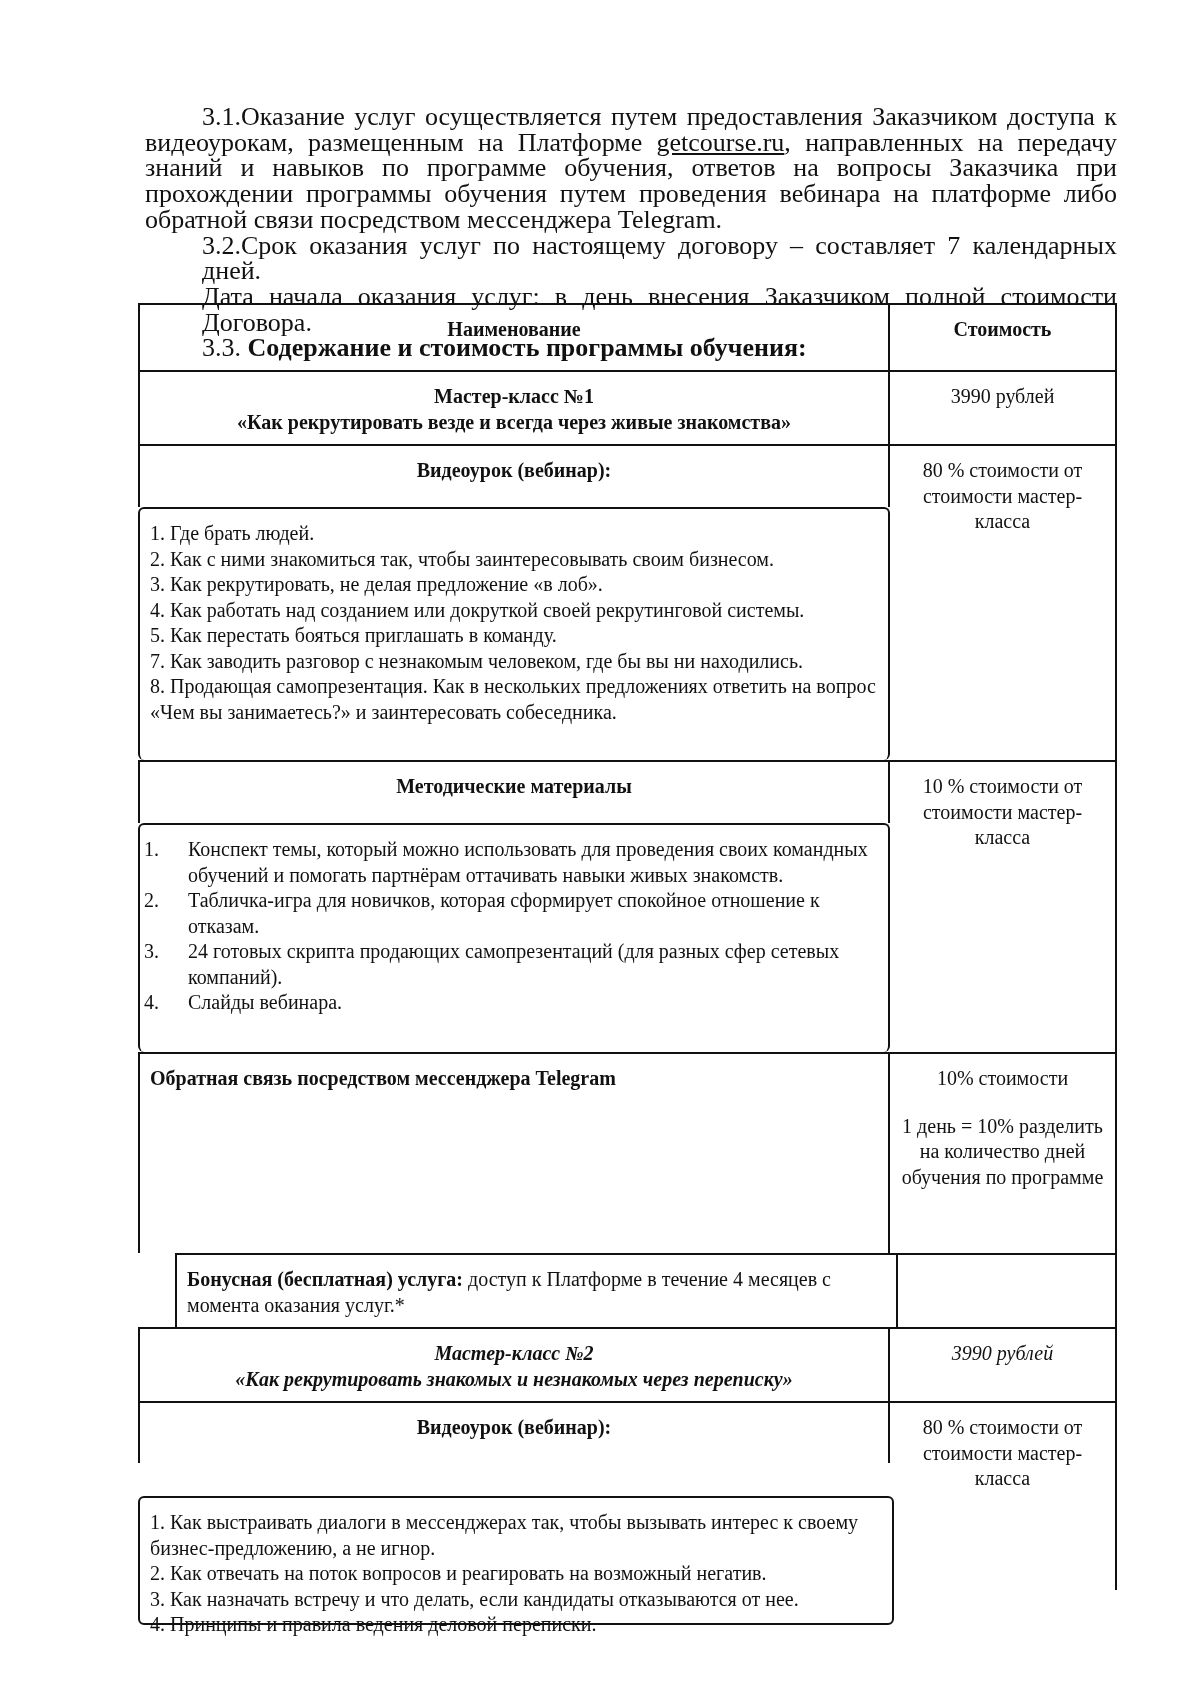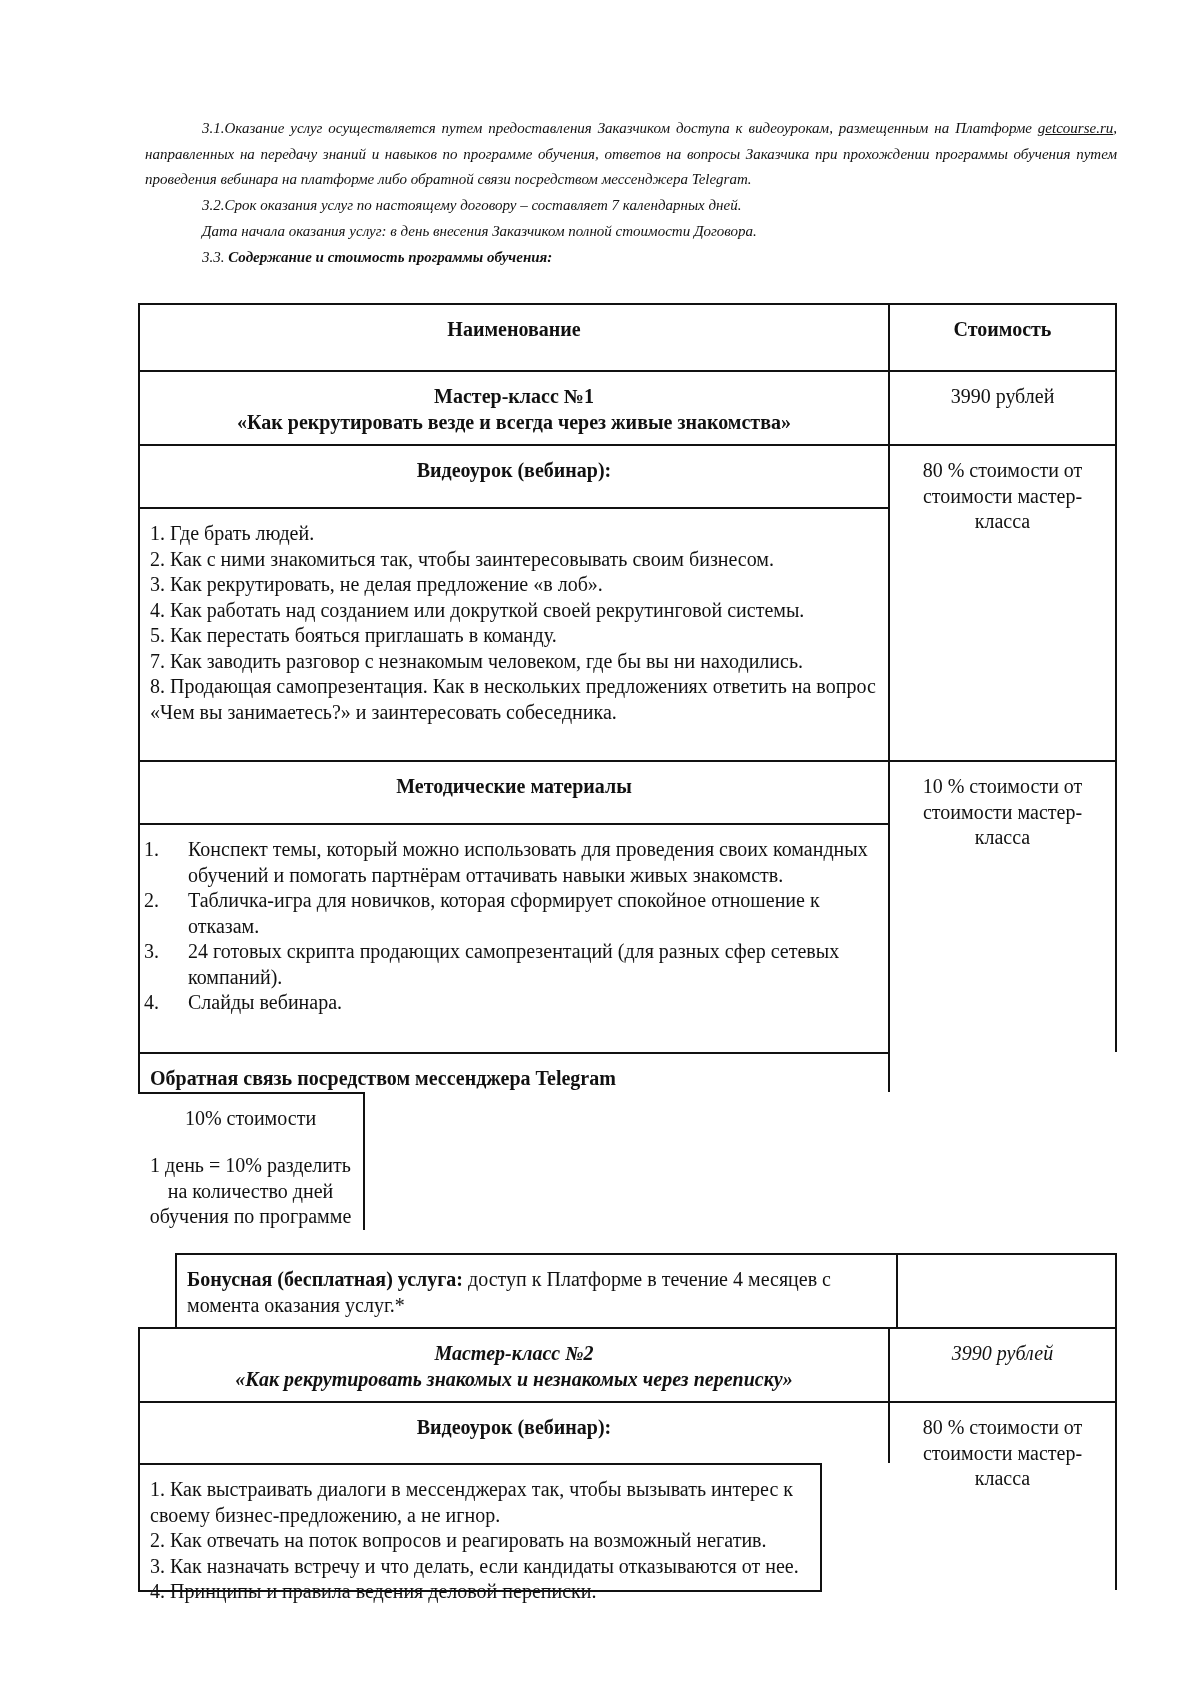--- a/index.html
+++ b/index.html
@@ -1,35 +1,35 @@
 <!DOCTYPE html>
 <html><head>
 <meta charset="utf-8">
 <style>
   html, body { margin: 0; padding: 0; background: #ffffff; }
   body { width: 1200px; height: 1696px; position: relative; overflow: hidden;
          font-family: "Liberation Serif", "DejaVu Serif", serif; color: #111; }
-  .intro { position: absolute; left: 145px; top: 116px; width: 972px;
-           font-size: 15px; line-height: 25.7px; text-align: justify; font-style: italic; }
+  .intro { position: absolute; left: 145px; top: 104px; width: 972px;
+           font-size: 26px; line-height: 25.7px; text-align: justify; }
   .intro p { margin: 0; }
   .indent { text-indent: 57px; }
   .pad { padding-left: 57px; }
   .link { text-decoration: underline; }
   b, .bold { font-weight: bold; }
 
   .tbl { position: absolute; left: 138px; top: 303px; width: 979px; }
   .row { display: flex; position: relative; }
   .c-left { width: 752px; border-left: 2.5px solid #111; border-right: 2.5px solid #111;
             box-sizing: border-box; font-size: 20px; line-height: 25.5px; }
   .c-right { width: 227px; border-right: 2.5px solid #111; box-sizing: border-box;
              font-size: 20px; line-height: 25.5px; text-align: center; }
   .bt { border-top: 2.5px solid #111; }
   .center { text-align: center; }
   .cell-pad { padding: 12px 10px 0 10px; box-sizing: border-box; }
-  .list-pad { padding: 12px 10px 0 10px; box-sizing: border-box; }
+  .list-pad { padding: 12px 10px 0 10px; box-sizing: border-box; border-radius: 6px; }
   .ol { margin: 0; padding: 0; list-style: none; }
   .ol li { position: relative; padding-left: 36px; }
   .ol li .num { position: absolute; left: -8px; top: 0; }
   .right-pad { padding: 12px 8px 0 8px; box-sizing: border-box; }
   .gap { height: 22px; }
   .bottom-left { border-bottom: 2.5px solid #111; }
 </style>
 </head>
 <body>
 
@@ -79,21 +79,21 @@
           <li><span class="num">1.</span><span>Конспект темы, который можно использовать для проведения своих командных обучений и помогать партнёрам оттачивать навыки живых знакомств.</span></li>
           <li><span class="num">2.</span><span>Табличка-игра для новичков, которая сформирует спокойное отношение к отказам.</span></li>
           <li><span class="num">3.</span><span>24 готовых скрипта продающих самопрезентаций (для разных сфер сетевых компаний).</span></li>
           <li><span class="num">4.</span><span>Слайды вебинара.</span></li>
         </ul>
       </div>
     </div>
     <div class="c-right bt right-pad" style="height:292px;">10 % стоимости от стоимости мастер-класса</div>
   </div>
 
-  <div class="row" style="height:201px;flex-direction:column;">
+  <div class="row" style="height:201px;">
     <div class="c-left bt cell-pad bold">Обратная связь посредством мессенджера Telegram</div>
     <div class="c-right bt right-pad">
       <div>10% стоимости</div>
       <div class="gap"></div>
       <div>1 день = 10% разделить на количество дней обучения по программе</div>
     </div>
   </div>
 
   <div class="row" style="height:74px;margin-left:37px;">
     <div class="c-left bt cell-pad"><b>Бонусная (бесплатная) услуга:</b><span> доступ к Платформе в течение 4 месяцев с момента оказания услуг.*</span></div>
@@ -104,21 +104,21 @@
     <div class="c-left bt center cell-pad bold">
       <div>Мастер-класс №2</div>
       <div>«Как рекрутировать знакомых и незнакомых через переписку»</div>
     </div>
     <div class="c-right bt right-pad">3990 рублей</div>
   </div>
 
   <div class="row">
     <div style="width:752px;">
       <div class="c-left bt center cell-pad bold" style="height:62px; width:752px;">Видеоурок (вебинар):</div>
-      <div class="c-left bt bottom-left list-pad" style="height:129px; width:684px;">
+      <div class="c-left bt bottom-left list-pad" style="height:129px; width:756px;margin-top:33px;">
         <div>1. Как выстраивать диалоги в мессенджерах так, чтобы вызывать интерес к своему бизнес-предложению, а не игнор.</div>
         <div>2. Как отвечать на поток вопросов и реагировать на возможный негатив.</div>
         <div>3. Как назначать встречу и что делать, если кандидаты отказываются от нее.</div>
         <div>4. Принципы и правила ведения деловой переписки.</div>
       </div>
     </div>
     <div class="c-right bt right-pad" style="height:189px;">80 % стоимости от стоимости мастер-класса</div>
   </div>
 
 </div>

